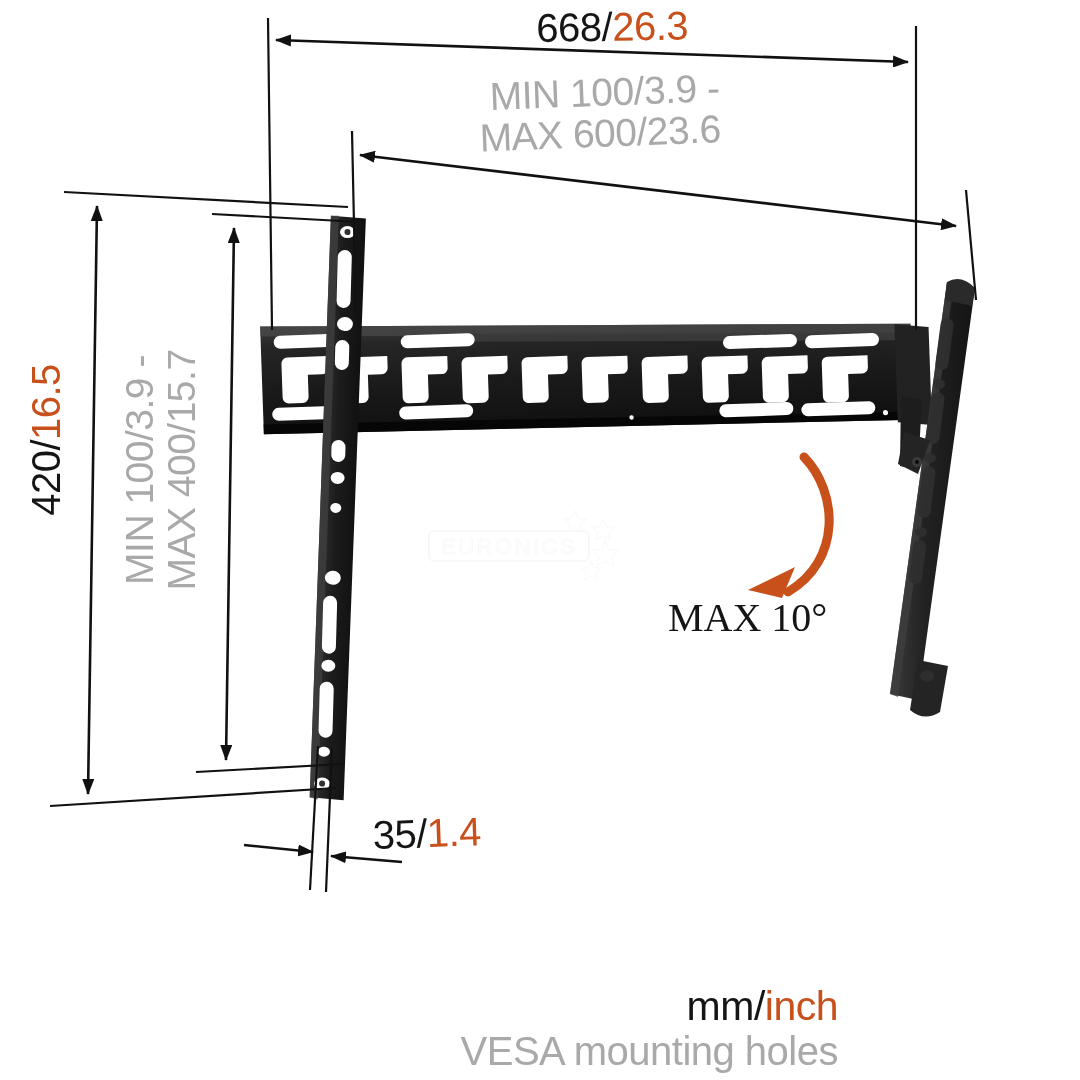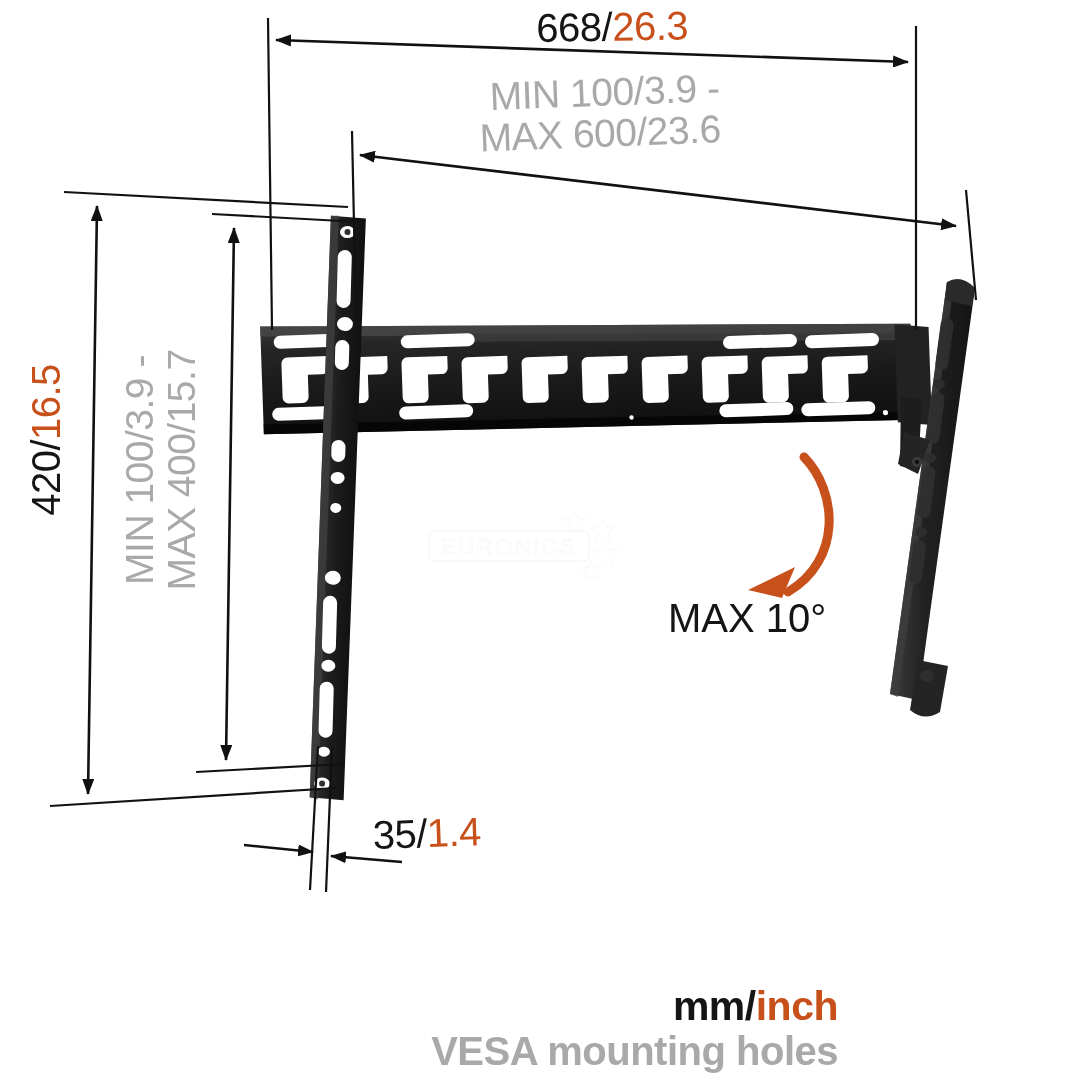--- a/index.html
+++ b/index.html
@@ -78,29 +78,29 @@
     left: 372px; top: 815px;
     font-size: 40px;
     transform: rotate(-2deg);
     transform-origin: left top;
   }
   #lbl-tilt {
     left: 668px; top: 598px;
     font-size: 40px;
     color: #151515;
     letter-spacing: 0px;
+    font-family: Liberation Serif, serif;
   }
   
   #legend {
     position: absolute;
     right: 14px;
     bottom: 8px;
     text-align: right;
     line-height: 1.06;
-    font-weight: bold;
   }
   #legend .units {
     font-size: 41px;
     letter-spacing: -0.5px;
   }
   #legend .caption {
     font-size: 40px;
     color: #A9A9A9;
     letter-spacing: -0.5px;
     margin-top: 1px;

